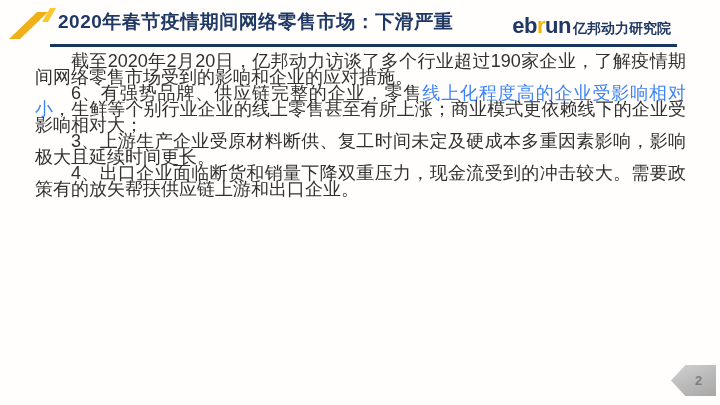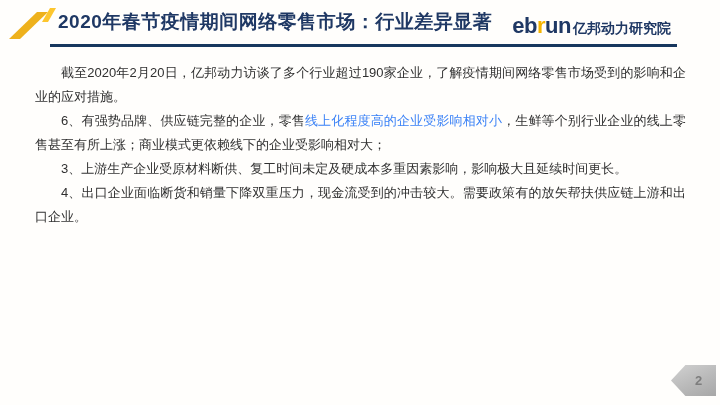--- a/index.html
+++ b/index.html
@@ -24,22 +24,22 @@
   }
   .logo .latin{font-size:22px;font-weight:800;color:#1f3864;letter-spacing:-0.5px;}
   .logo .latin .accent{color:#f5b400;}
   .logo .org{font-size:14px;font-weight:bold;color:#1f3864;margin-left:2px;}
   .divider{
     position:absolute;left:50px;right:43px;top:44px;height:3px;
     background:#17375e;
   }
   
   .body-text{
-    position:absolute;left:35px;right:34px;top:61px;
-    font-size:13px;line-height:24px;color:#303030;
+    position:absolute;left:35px;right:34px;top:53px;
+    font-size:18px;line-height:16px;color:#303030;
     text-align:justify;
   }
   .body-text p{margin:0;text-indent:2em;}
   .hl-red{color:#3b82f6;margin-top:20px;}
   
   .page-tag{
     position:absolute;right:4px;bottom:9px;
     width:45px;height:31px;
     clip-path:polygon(32% 0,100% 0,100% 100%,32% 100%,0 50%);
     background:linear-gradient(155deg,#d2d2d2 0%,#b9b9b9 55%,#a7a7a7 100%);
@@ -51,21 +51,21 @@
 </head>
 <body>
 
 <div class="slide">
 
   <svg class="hdr-icon" viewBox="0 0 50 40" xmlns="http://www.w3.org/2000/svg">
     <polygon points="0,34 28,7 39,7 11,34" fill="#eeb11c"></polygon>
     <polygon points="33,17 41,3 47,3 39,17" fill="#fdc62e"></polygon>
   </svg>
 
-  <div class="slide-title">2020年春节疫情期间网络零售市场：行业差异显著</div>
+  <div class="slide-title">2020年春节疫情期间网络零售市场：下滑严重</div>
 
   <div class="logo">
     <span class="latin"><span>eb</span><span class="accent">r</span><span>un</span></span>
     <span class="org">亿邦动力研究院</span>
   </div>
 
   <div class="divider"></div>
 
   <div class="body-text">
     <p><span>截至2020年2月20日，亿邦动力访谈了多个行业超过190家企业，了解疫情期间网络零售市场受到的影响和企业的应对措施。</span><span class="hl-red"></span><span></span></p>

